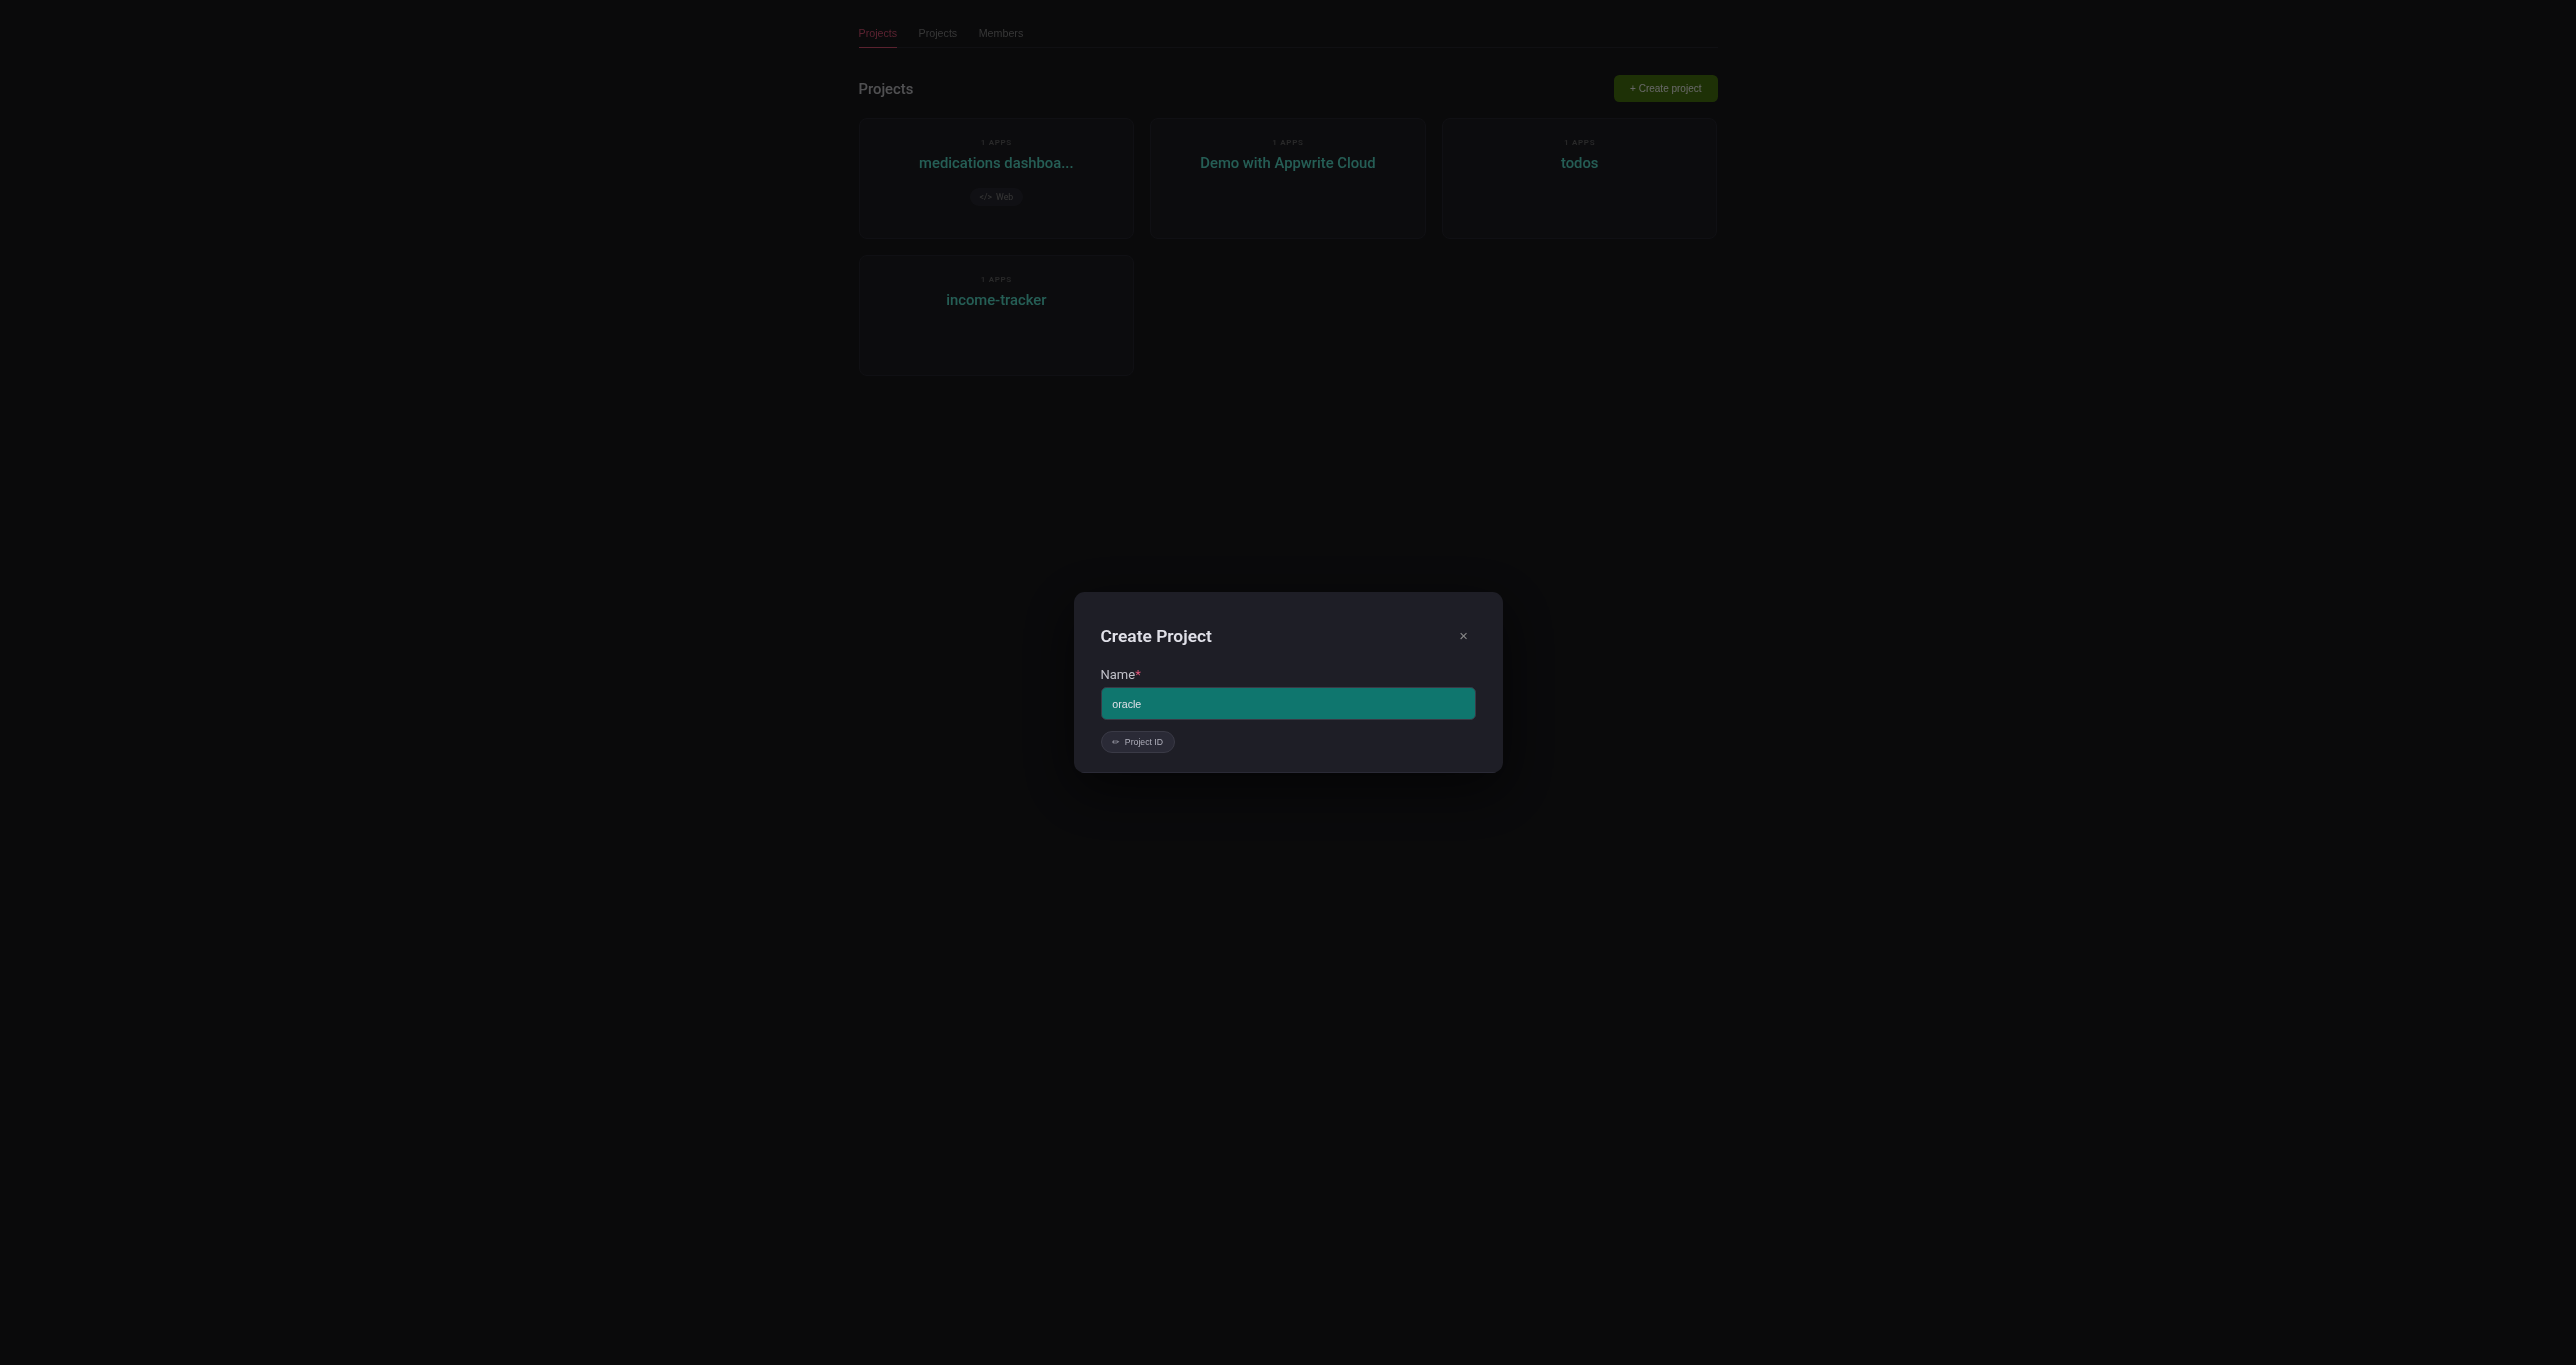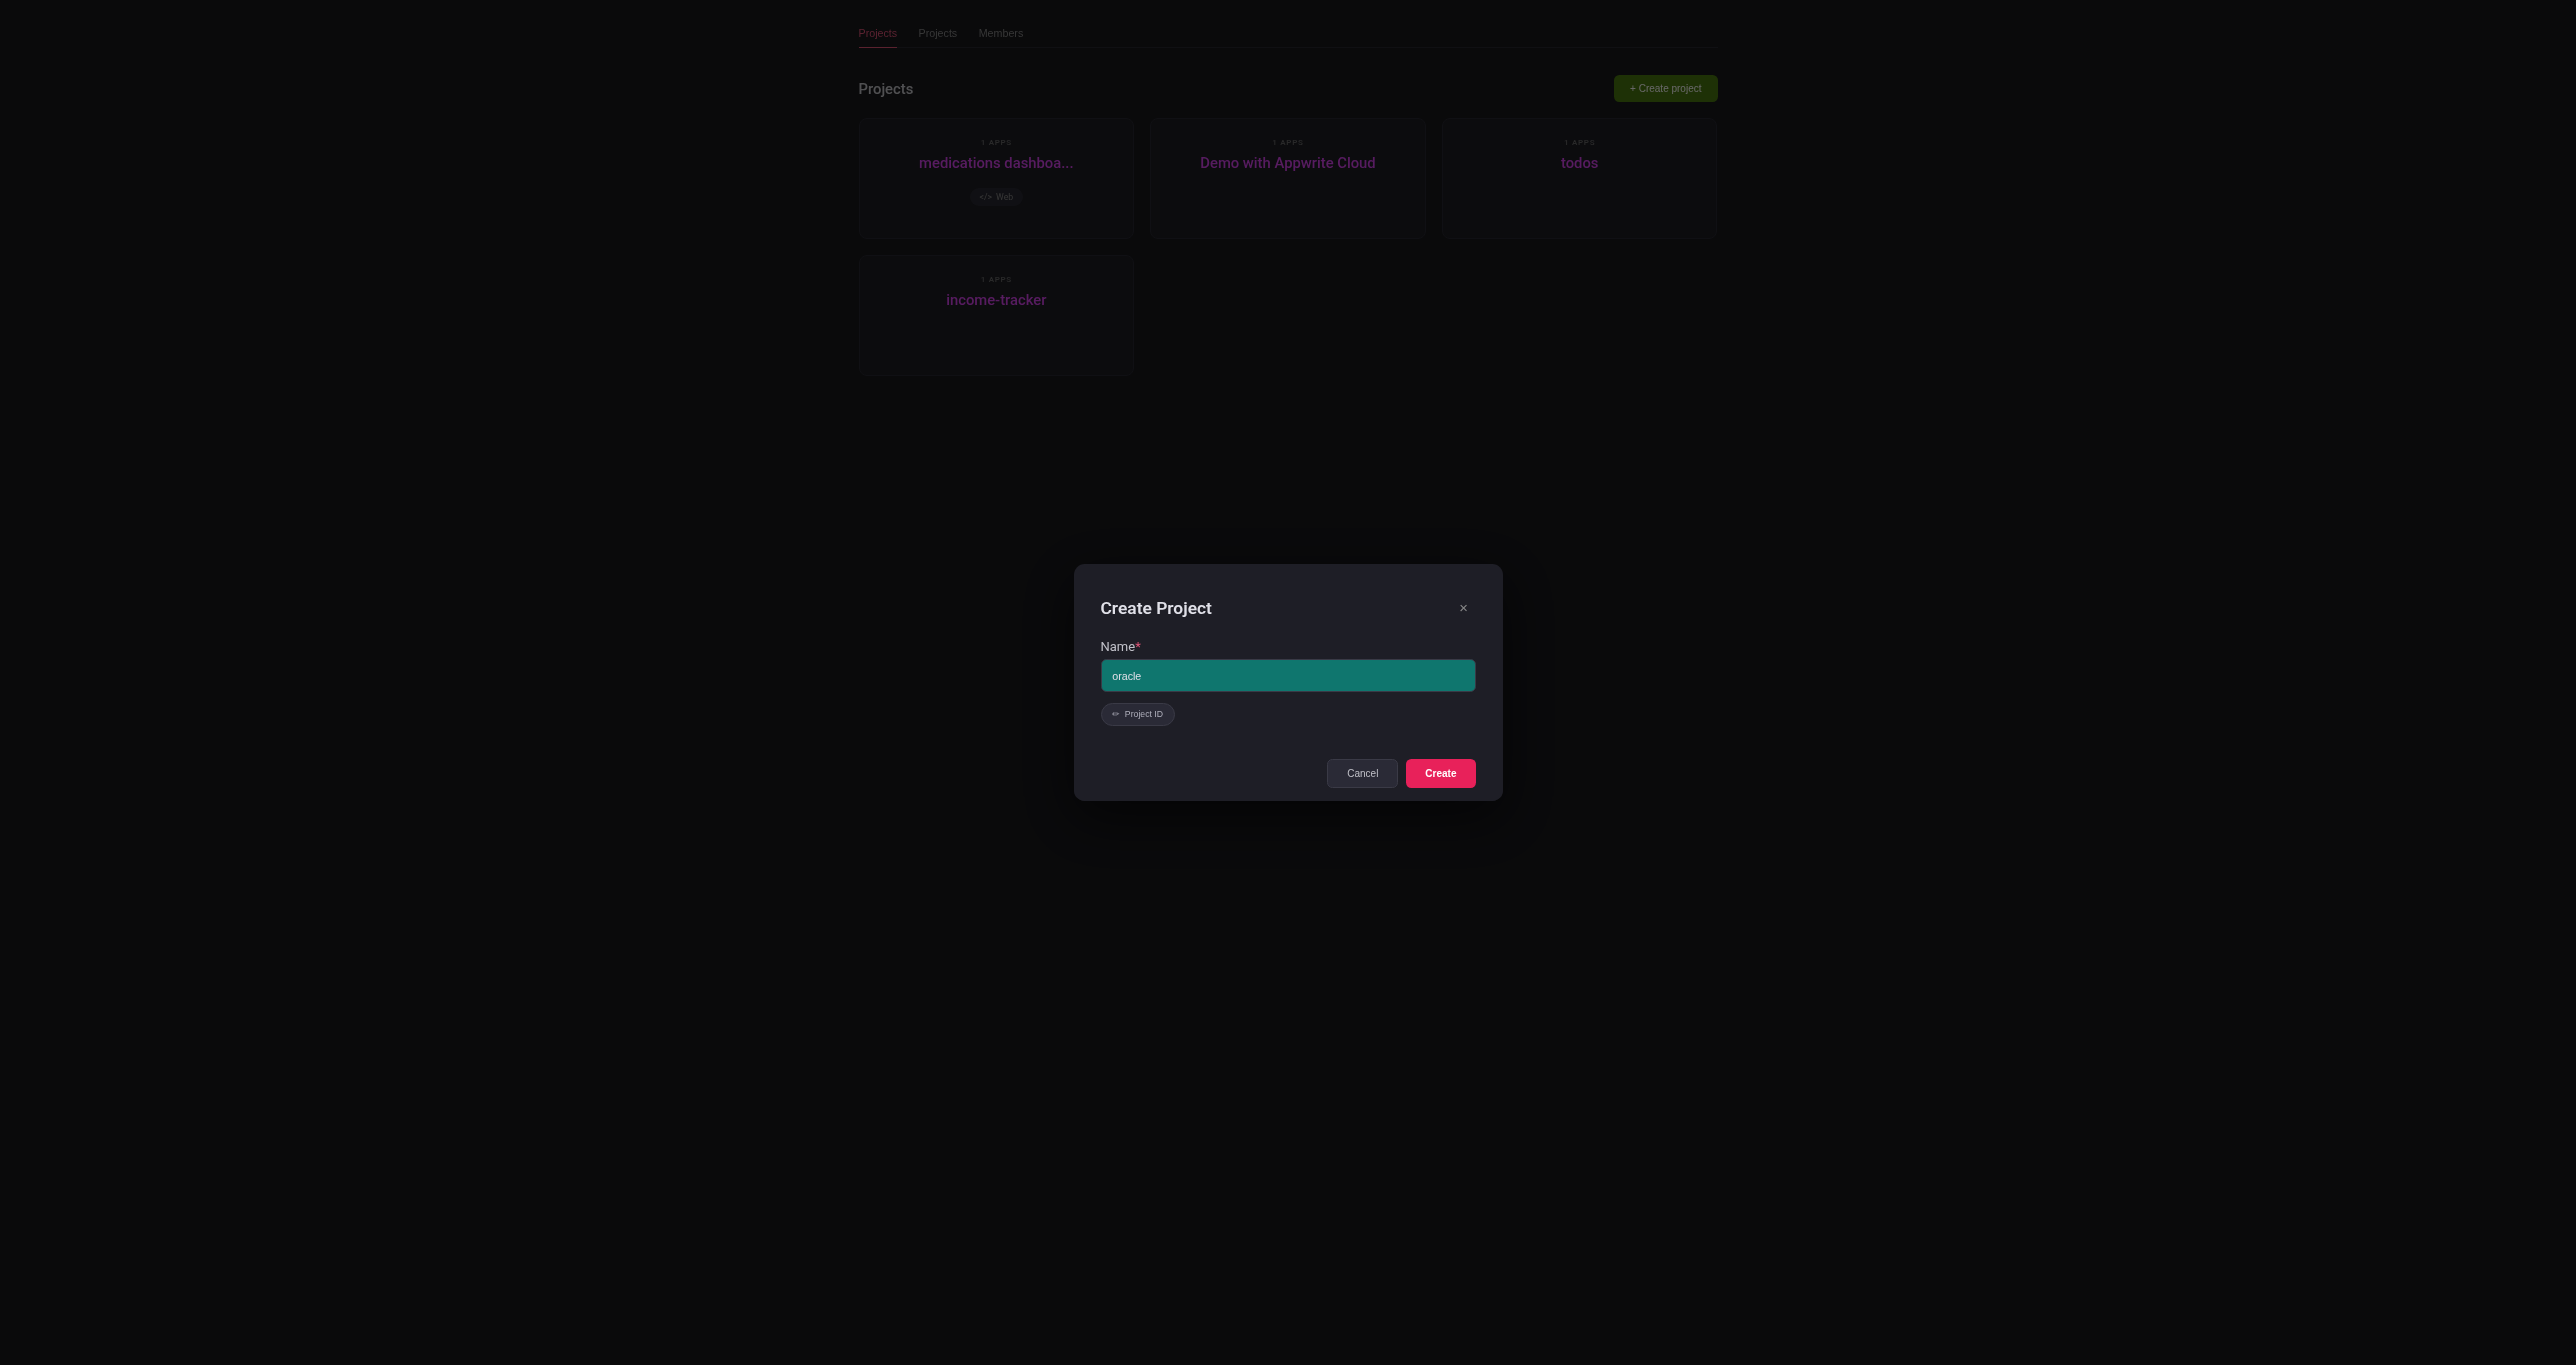--- a/index.html
+++ b/index.html
@@ -158,21 +158,21 @@
       font-weight: 600;
       color: #666;
       text-transform: uppercase;
       letter-spacing: 0.7px;
       margin-bottom: 6.7px;
     }
 
     .project-name {
       font-size: 14.8px;
       font-weight: 500;
-      color: #d946ef;
+      color: #5eead4;
       margin-bottom: 16px;
     }
 
     .project-platform {
       display: inline-flex;
       align-items: center;
       gap: 4px;
       background-color: #2a2a32;
       border-radius: 13.4px;
       padding: 4px 9.4px;
@@ -367,19 +367,15 @@
 
       
       <button class="project-id-btn">
         <span>✏</span>
         <span>Project ID</span>
       </button>
     </div>
 
     <div class="modal-divider"></div>
 
-    <div class="modal-footer">
-      <button class="cancel-btn">Cancel</button>
-      <button class="create-btn">Create</button>
-    </div>
   </div>
 </div>
 
 
 </body></html>

